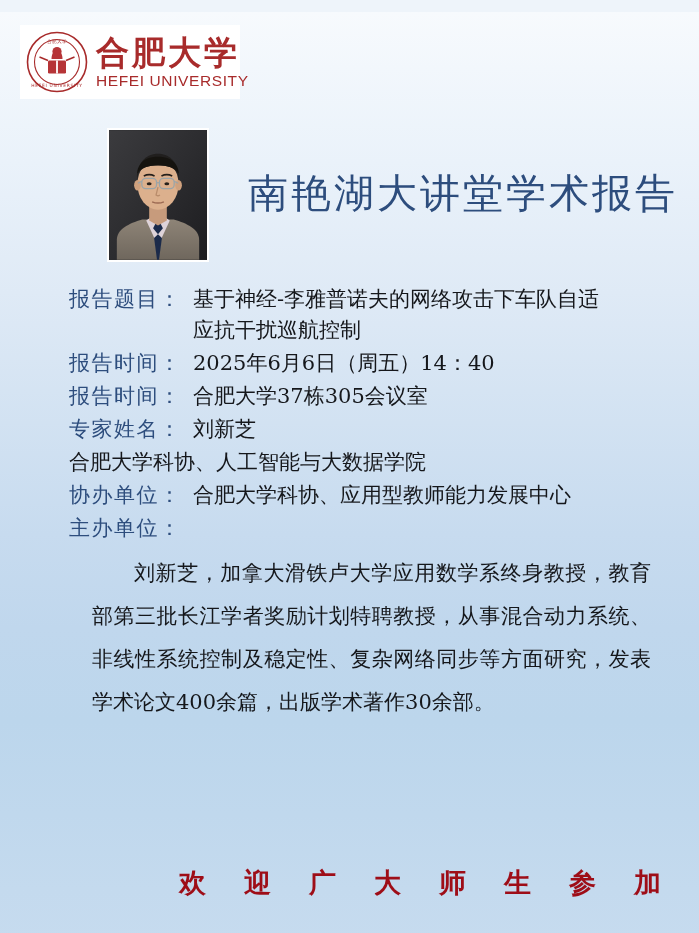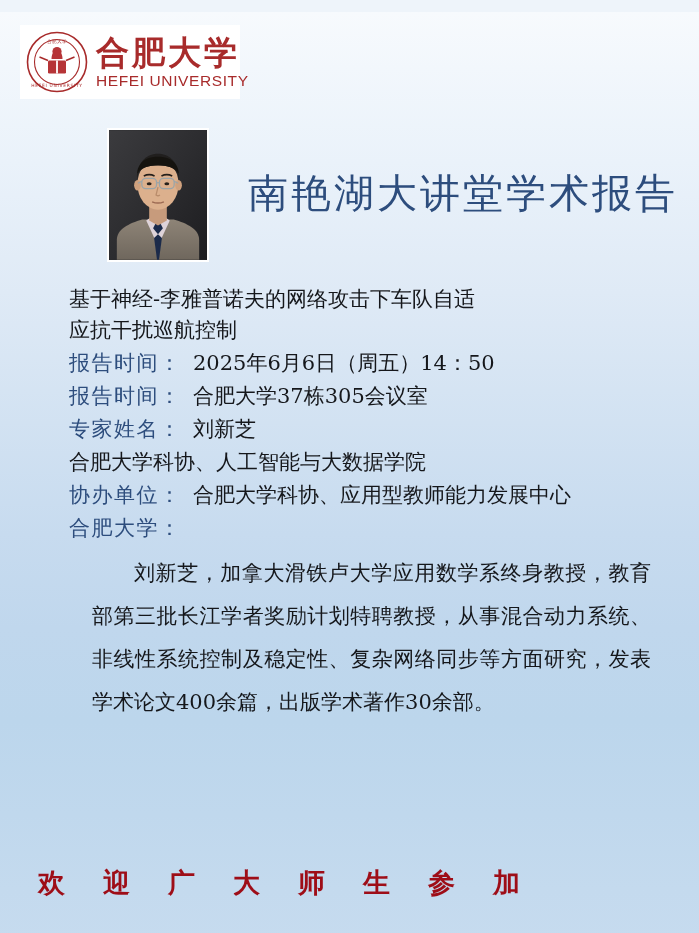--- a/index.html
+++ b/index.html
@@ -170,21 +170,21 @@
     text-align: justify;
     text-indent: 42px;
   }
 
   
   #footer {
     position: absolute;
     left: 0;
     top: 852px;
     width: 699px;
-    text-align: left;
+    text-align: right;
   }
   #welcome {
     display: inline-block;
     font-family: "DejaVu Serif", "Liberation Serif", serif;
     font-weight: bold;
     font-size: 27px;
     line-height: 38px;
     color: #9e0d17;
     letter-spacing: 38px;
     padding-left: 38px;
@@ -266,29 +266,30 @@
         <path d="M50 58 L48 66 Q50 67.5 52 66" stroke="#b98c6b" stroke-width="1.3" fill="none"></path>
         <path d="M44 73 Q50 75.5 56 73" stroke="#9c6a53" stroke-width="1.5" fill="none"></path>
       </svg>
     </div>
     <div id="main-title">南艳湖大讲堂学术报告</div>
   </div>
 
   <div id="info">
 
     <div class="info-row">
+      <div class="info-label">报告题目：</div>
       <div class="info-value">
         <span>基于神经-李雅普诺夫的网络攻击下车队自适</span>
         <span class="line2">应抗干扰巡航控制</span>
       </div>
     </div>
 
     <div class="info-row">
       <div class="info-label">报告时间：</div>
-      <div class="info-value">2025年6月6日（周五）14：50</div>
+      <div class="info-value">2025年6月6日（周五）14：40</div>
     </div>
 
     <div class="info-row">
       <div class="info-label">报告时间：</div>
       <div class="info-value">合肥大学37栋305会议室</div>
     </div>
 
     <div class="info-row">
       <div class="info-label">专家姓名：</div>
       <div class="info-value">刘新芝</div>
@@ -296,21 +297,21 @@
 
     <div class="info-row">
       <div class="info-value">合肥大学科协、人工智能与大数据学院</div>
     </div>
 
     <div class="info-row">
       <div class="info-label">协办单位：</div>
       <div class="info-value">合肥大学科协、应用型教师能力发展中心</div>
     </div>
 
-    <div id="bio-head">合肥大学：</div>
+    <div id="bio-head">主办单位：</div>
     <div id="bio-body">刘新芝，加拿大滑铁卢大学应用数学系终身教授，教育部第三批长江学者奖励计划特聘教授，从事混合动力系统、非线性系统控制及稳定性、复杂网络同步等方面研究，发表学术论文400余篇，出版学术著作30余部。</div>
   </div>
 
   <div id="footer">
     <div id="welcome">欢迎广大师生参加</div>
   </div>
 
 </div>
 
 </body></html>

